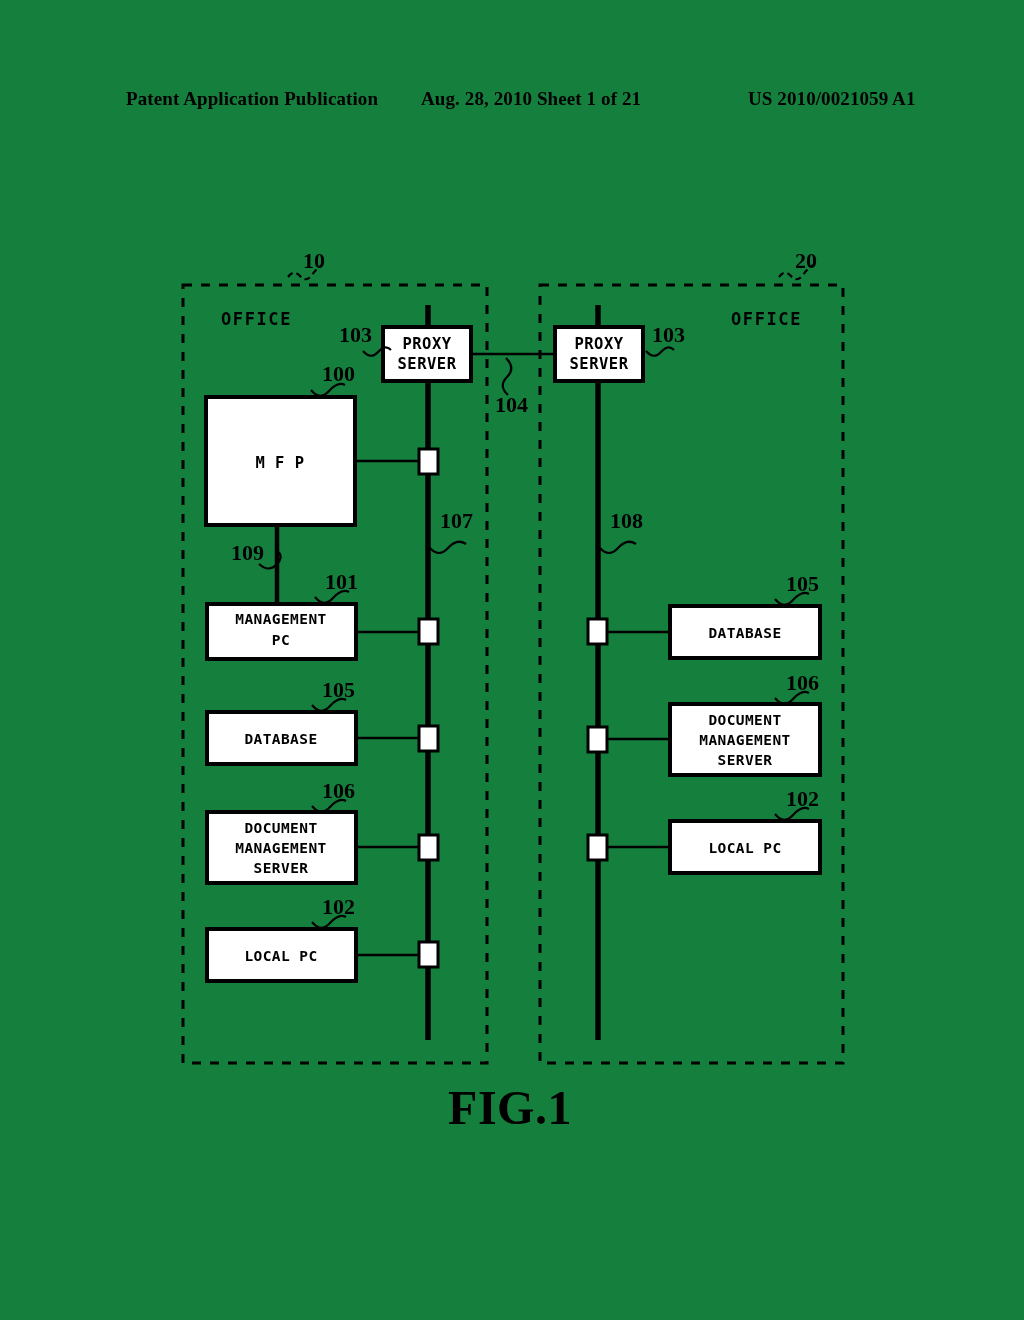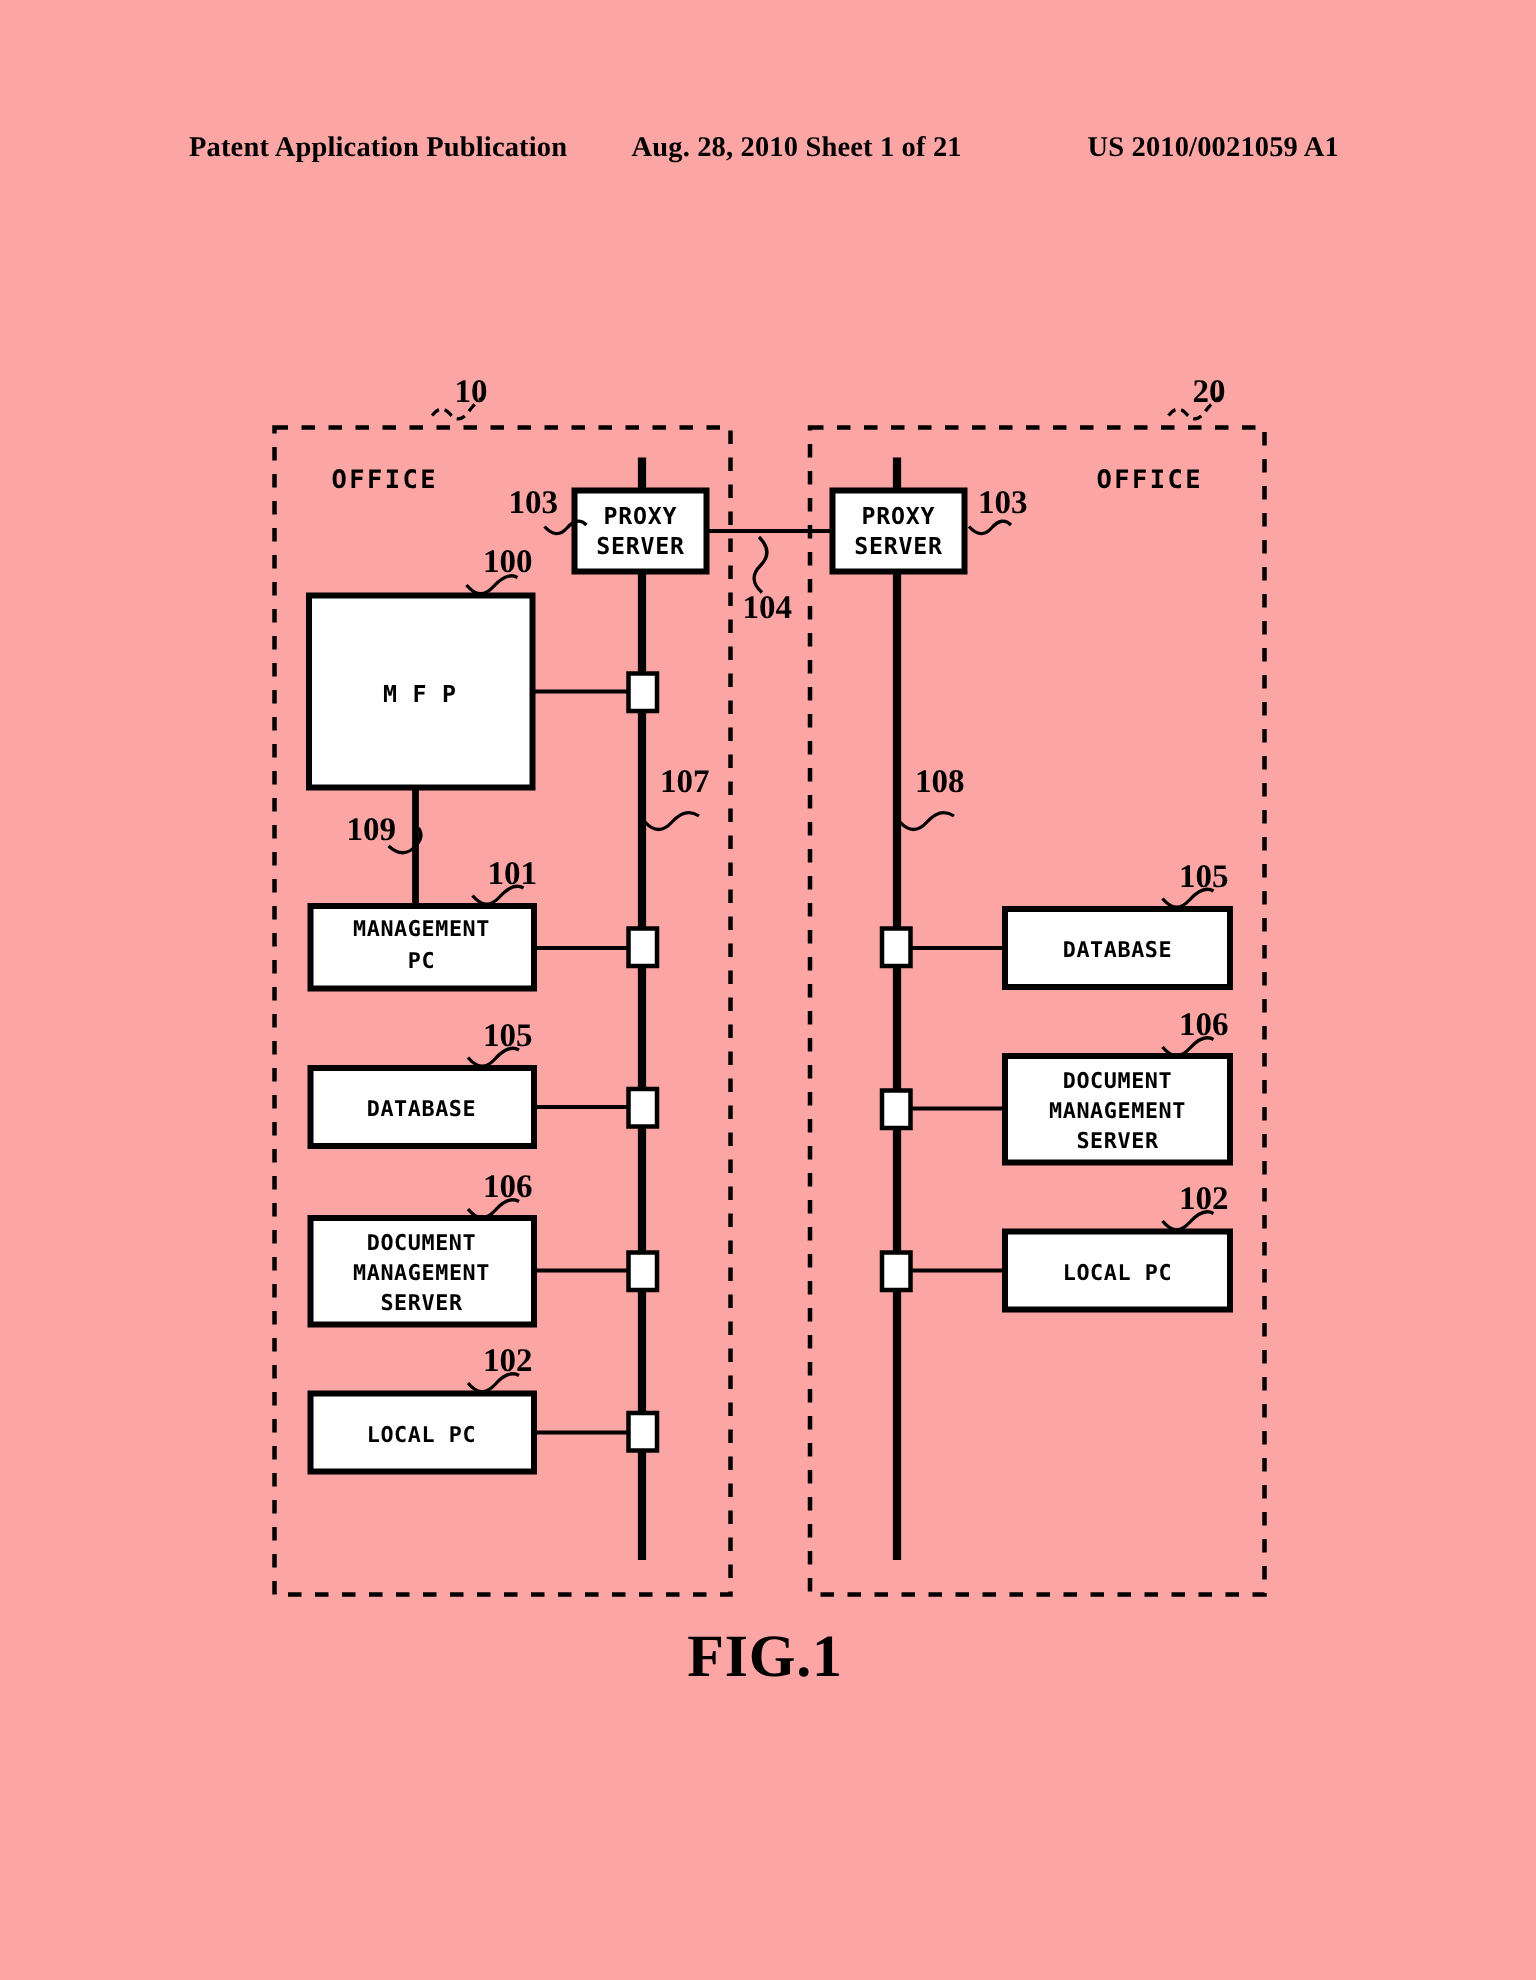--- a/index.html
+++ b/index.html
@@ -13,38 +13,38 @@
     position: relative;
     font-family: "Liberation Serif", serif;
     color: #000000;
     overflow: hidden;
   }
   #page {
     position: absolute;
     left: 0; top: 0;
     width: 1024px;
     height: 1320px;
-    background: #fca5a5;
+    background: #15803d;
   }
   .hdr {
     position: absolute;
     top: 88px;
     left: 0;
     width: 1024px;
     height: 28px;
     font-family: "Liberation Serif", serif;
     font-weight: bold;
     font-size: 19px;
     letter-spacing: 0.1px;
     white-space: nowrap;
   }
   .hdr span { position: absolute; top: 0; }
   .hdr-pub   { left: 126px; }
   .hdr-date  { left: 421px; }
-  .hdr-pat   { left: 725px; }
+  .hdr-pat   { left: 748px; }
 
   #figure-svg {
     position: absolute;
     left: 0;
     top: 0;
     width: 1024px;
     height: 1320px;
   }
   .mono-lbl {
     font-family: "DejaVu Sans Mono", monospace;
@@ -70,21 +70,21 @@
     font-size: 22px;
   }
   .fig-caption {
     position: absolute;
     left: 0;
     top: 1080px;
     width: 1020px;
     text-align: center;
     font-family: "Liberation Serif", serif;
     font-weight: bold;
-    font-size: 40px;
+    font-size: 48px;
     letter-spacing: 0.5px;
   }
 </style>
 </head>
 <body>
 
 <div id="page">
 
   <div class="hdr">
     <span class="hdr-pub">Patent Application Publication</span>

